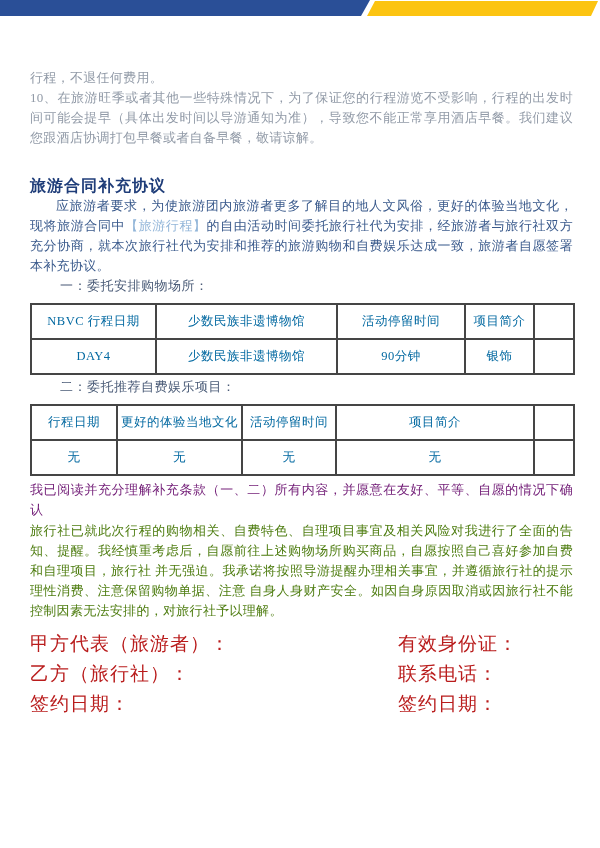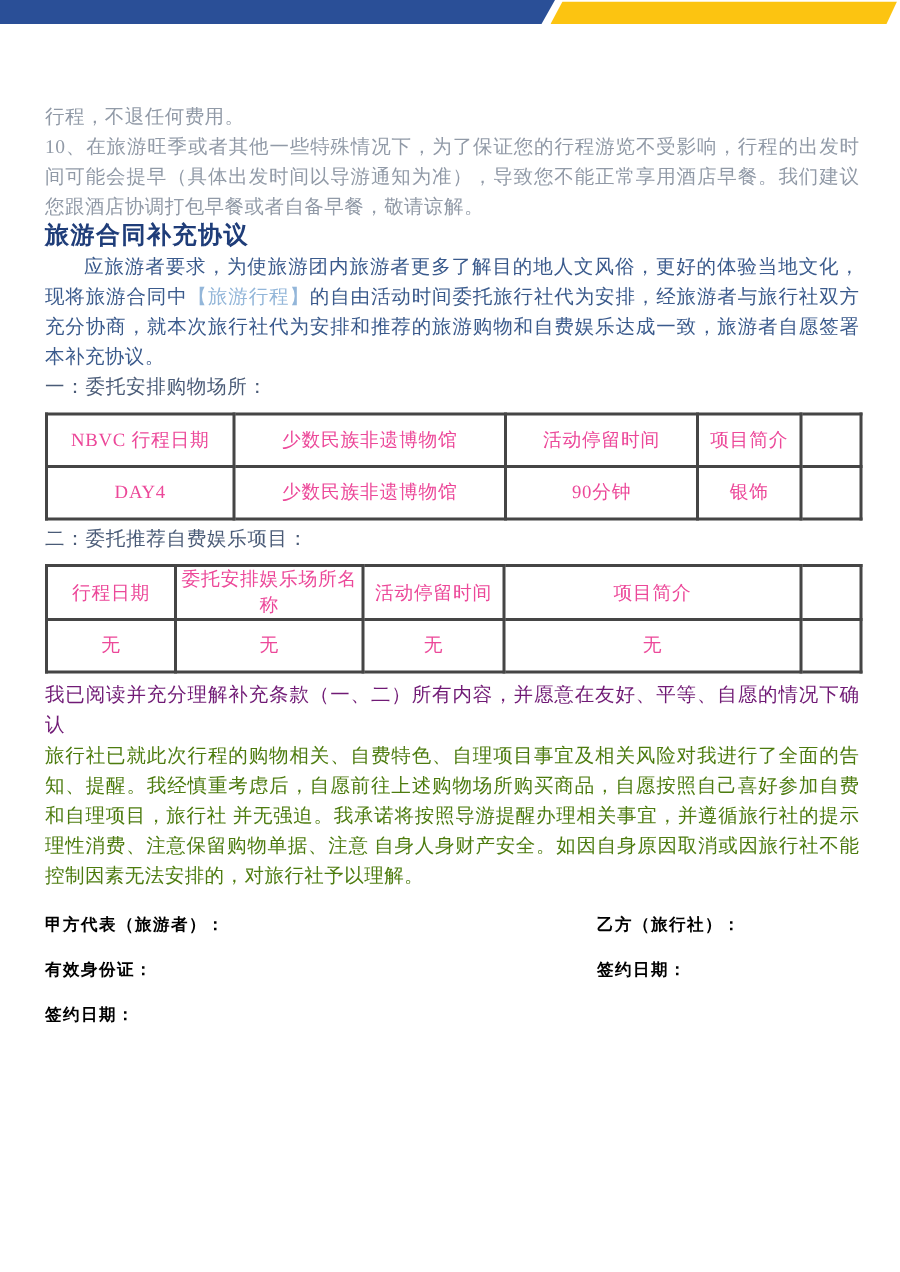--- a/index.html
+++ b/index.html
@@ -19,43 +19,43 @@
   }
   .stripe-yellow {
     position: absolute; inset: 0; background: #fcc411;
     clip-path: polygon(375px 1px, 598px 1px, 591px 16px, 367px 16px);
   }
 
   .content { position: absolute; left: 30px; top: 68px; width: 543px; }
 
   .txt { font-size: 13px; line-height: 20px; letter-spacing: 0.3px; text-align: justify; }
   .intro { color: #919aa7; }
-  .title { color: #1f3d79; font-size: 16px; line-height: 20px; font-weight: bold; letter-spacing: 1px; }
+  .title { color: #1f3d79; font-size: 16px; line-height: 20px; font-weight: bold; letter-spacing: 1px; margin-top: 28px; }
   .agree-para { color: #3a5a8c; text-indent: 2em; }
   .highlight { color: #93b6d9; margin-top: 40px; }
-  .section-label { color: #4a5b77; font-size: 13px; line-height: 20px; letter-spacing: 0.5px; }
+  .section-label { color: #4a5b77; font-size: 13px; line-height: 20px; letter-spacing: 0.5px; margin-left: 30px; }
 
   table { border-collapse: collapse; width: 543px; table-layout: fixed; margin-top: 7px; margin-bottom: 2px; }
   td {
     border: 2px solid #454545;
     text-align: center; vertical-align: middle;
-    color: #ec4899; font-size: 12.5px; letter-spacing: 0.5px;
+    color: #0369a1; font-size: 12.5px; letter-spacing: 0.5px;
     height: 33px; padding: 0 2px; overflow: hidden;
   }
 
   .confirm { color: #701a75; margin-top: 4px; }
   .declaration { color: #4d7c0f; margin-top: 1px; }
 
   .sign-grid {
     display: grid; grid-template-columns: 368px 1fr;
     row-gap: 10px; margin-top: 13px;
   }
   .sign-label {
-    color: #000000; font-size: 11px; line-height: 20px;
-    font-weight: bold; letter-spacing: 1px;
+    color: #b91c1c; font-size: 19px; line-height: 20px;
+    font-weight: normal; letter-spacing: 1px;
   }
 </style>
 </head>
 <body>
 
 <div class="page">
 
   <div class="top-bar">
     <div class="stripe-blue"></div>
     <div class="stripe-yellow"></div>
@@ -104,44 +104,45 @@
       <colgroup>
         <col style="width:86px">
           <col style="width:125px">
           <col style="width:94px">
           <col style="width:198px">
           <col style="width:40px">
       </colgroup>
       <tbody>
           <tr>
         <td>行程日期</td>
-        <td>委托安排娱乐场所名称</td>
+        <td>更好的体验当地文化</td>
         <td>活动停留时间</td>
         <td>项目简介</td>
         <td></td>
       </tr>
       <tr>
         <td>无</td>
         <td>无</td>
         <td>无</td>
         <td>无</td>
         <td></td>
       </tr>
     </tbody>
       </table>
 
     <div class="txt confirm">我已阅读并充分理解补充条款（一、二）所有内容，并愿意在友好、平等、自愿的情况下确认</div>
 
     <div class="txt declaration">旅行社已就此次行程的购物相关、自费特色、自理项目事宜及相关风险对我进行了全面的告知、提醒。我经慎重考虑后，自愿前往上述购物场所购买商品，自愿按照自己喜好参加自费和自理项目，旅行社 并无强迫。我承诺将按照导游提醒办理相关事宜，并遵循旅行社的提示理性消费、注意保留购物单据、注意 自身人身财产安全。如因自身原因取消或因旅行社不能控制因素无法安排的，对旅行社予以理解。</div>
 
     <div class="sign-grid">
       <div class="sign-label">甲方代表（旅游者）：</div>
+      <div class="sign-label">有效身份证：</div>
+
       <div class="sign-label">乙方（旅行社）：</div>
 
-      <div class="sign-label">有效身份证：</div>
-
+      <div class="sign-label">联系电话：</div>
 
       <div class="sign-label">签约日期：</div>
       <div class="sign-label">签约日期：</div>
     </div>
 
   </div>
 </div>
 
 </body></html>

